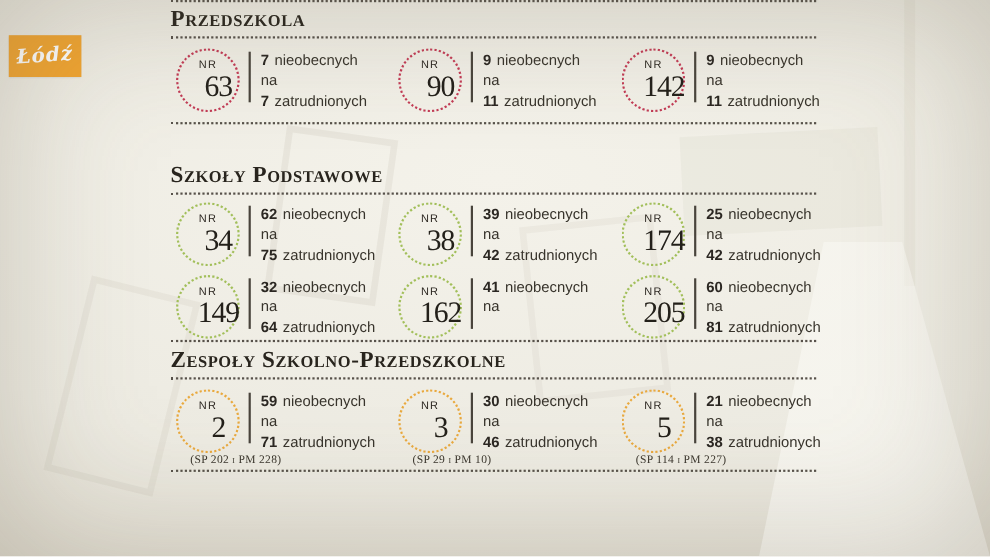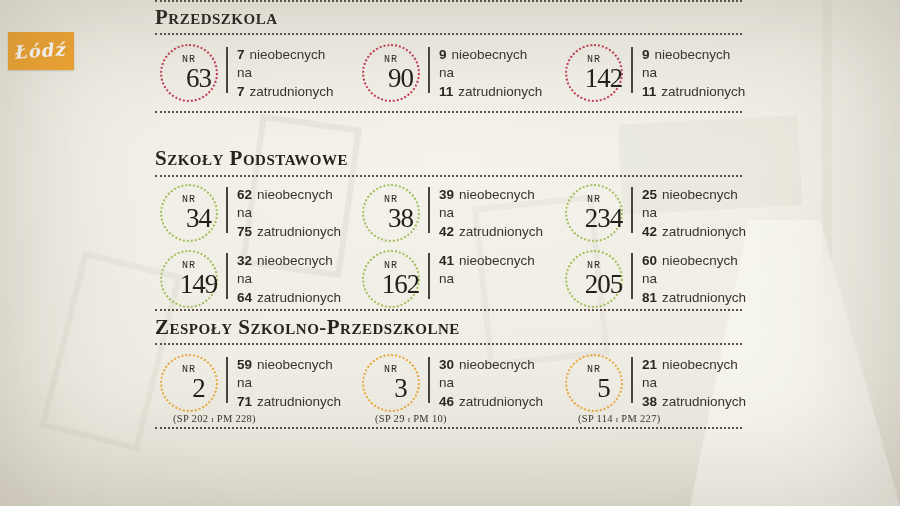--- a/index.html
+++ b/index.html
@@ -61,21 +61,21 @@
   .card{display:flex;align-items:flex-start;padding-left:5px;position:relative;box-sizing:border-box;}
   .r1 .card{padding-top:9px;}
   .r2 .card{padding-top:7px;}
   .r3 .card{padding-top:9px;}
 
   .circle{
     width:54px;height:54px;border:2px dotted var(--accent,#c33b55);border-radius:50%;
     display:flex;flex-direction:column;align-items:center;justify-content:center;
     flex:0 0 auto;
   }
-  .nr{font-family:Liberation Mono, monospace;font-size:10px;letter-spacing:1px;color:#2b2620;line-height:1;margin-bottom:1px;}
+  .nr{font-family:Liberation Sans, sans-serif;font-size:10px;letter-spacing:1px;color:#2b2620;line-height:1;margin-bottom:1px;}
   .num{font-family:"Liberation Serif",serif;font-size:27px;line-height:0.95;color:#23201a;letter-spacing:-1px;margin-left:19px;}
 
   .vbar{width:2px;height:46px;background:#49443c;margin:3px 9px 0 8px;flex:0 0 auto;}
 
   .stats{font-size:13.5px;color:#38342c;line-height:1.36;padding-top:2px;white-space:nowrap;}
   .stats .v{font-weight:bold;color:#2b2722;margin-right:5px;}
 
   .caption{
     position:absolute;left:18px;top:68px;
     font-family:"Liberation Serif",serif;font-variant:small-caps;
@@ -179,21 +179,21 @@
           <div class="stats">
             <div><span class="v">39</span><span>nieobecnych</span></div>
             <div>na</div>
             <div><span class="v">42</span><span>zatrudnionych</span></div>
           </div>
         </div>
 
         <div class="card">
           <div class="circle">
             <div class="nr">NR</div>
-            <div class="num">234</div>
+            <div class="num">174</div>
           </div>
           <div class="vbar"></div>
           <div class="stats">
             <div><span class="v">25</span><span>nieobecnych</span></div>
             <div>na</div>
             <div><span class="v">42</span><span>zatrudnionych</span></div>
           </div>
         </div>
 
       </div>

